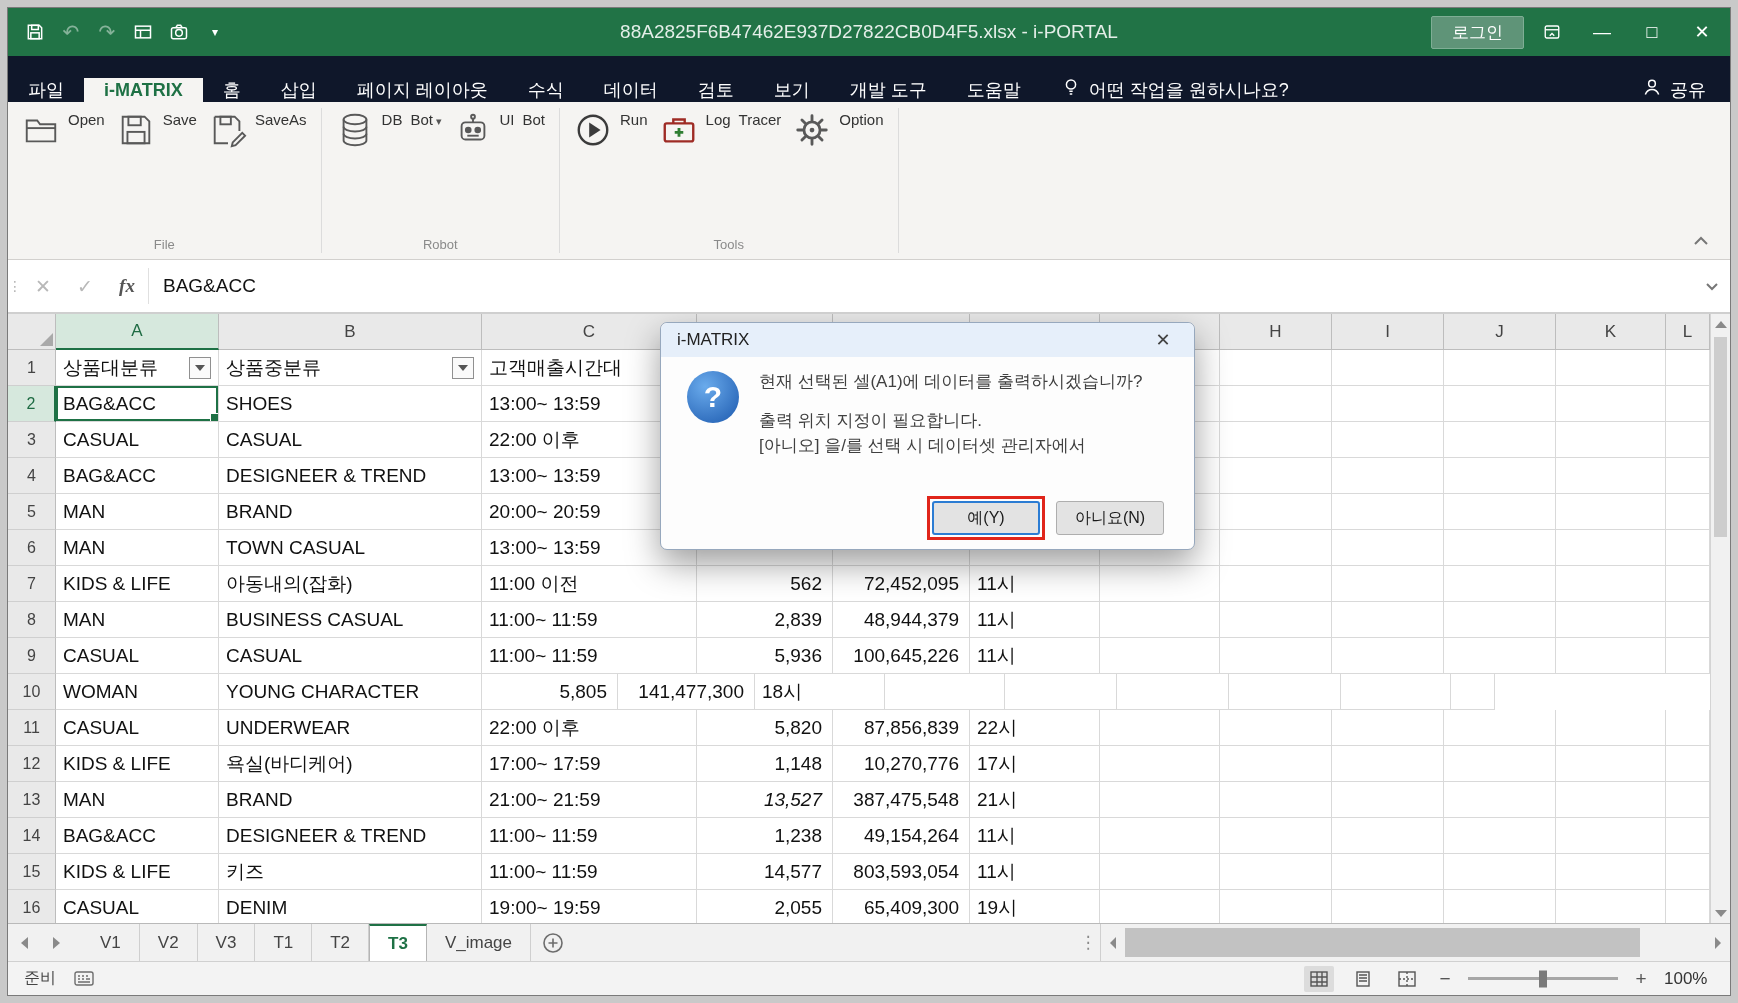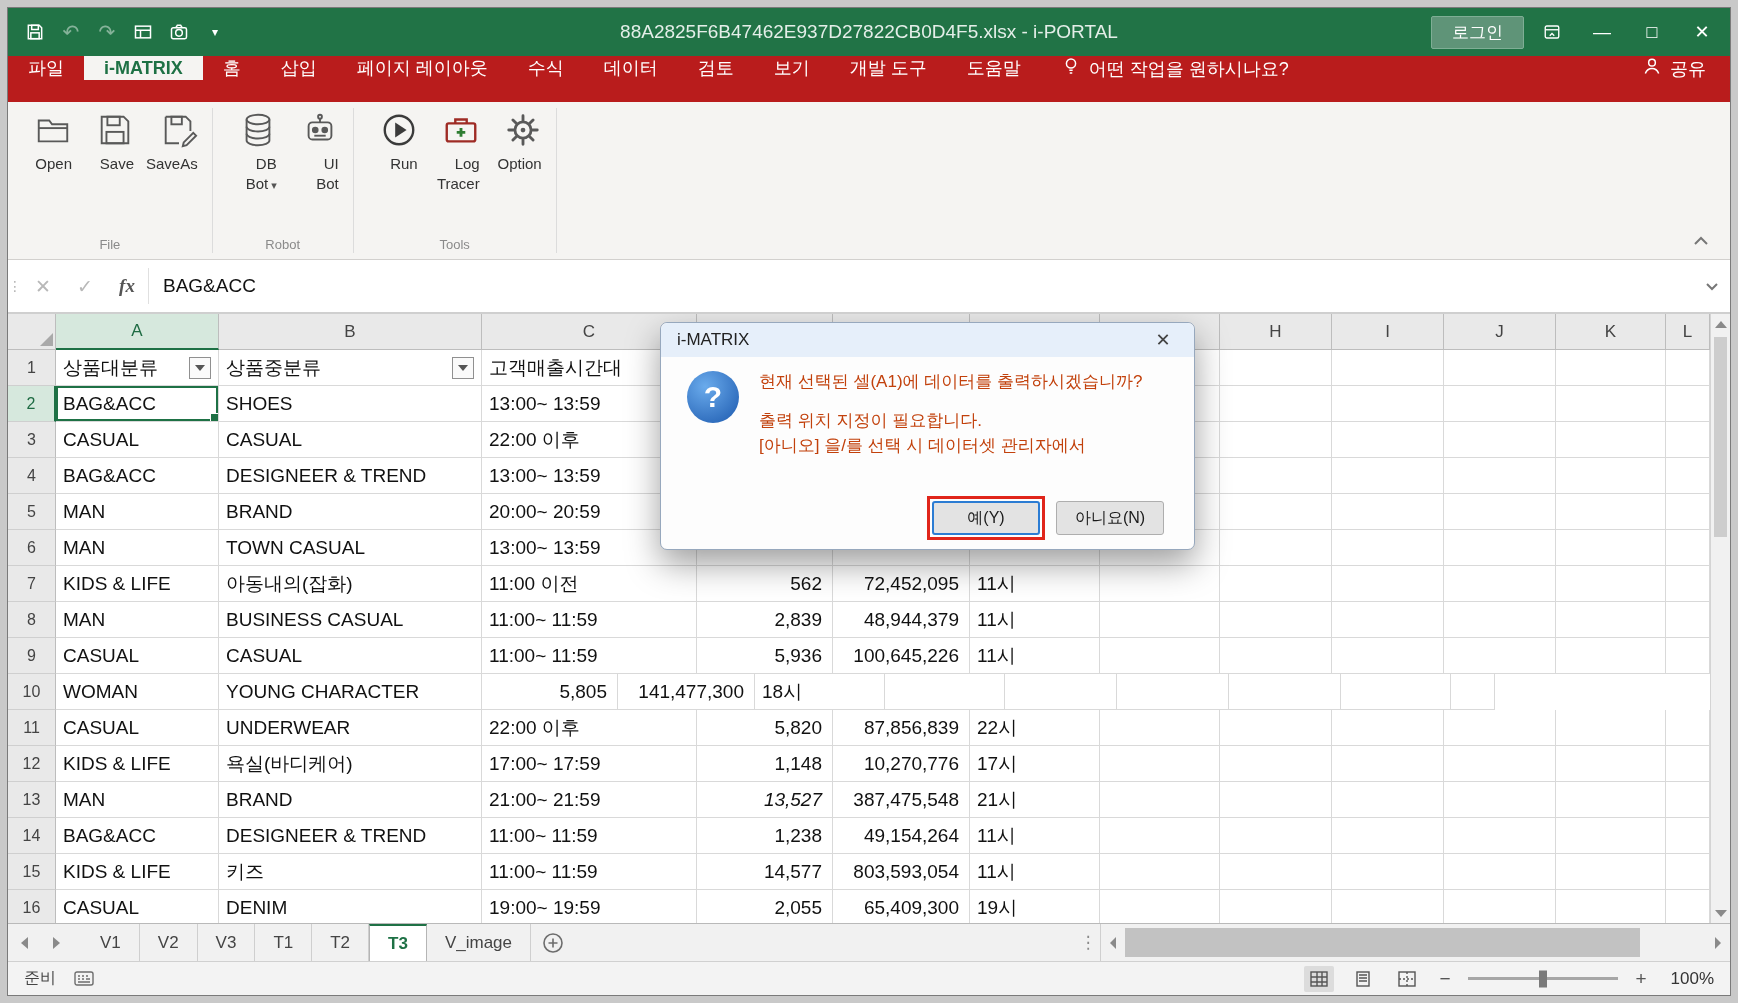--- a/index.html
+++ b/index.html
@@ -15,33 +15,33 @@
 .qglyph{font-size:20px;line-height:1}
 .dim{opacity:.45}
 .title-text{position:absolute;left:0;right:0;top:0;height:48px;display:flex;align-items:center;justify-content:center;
   font-size:19px;color:rgba(255,255,255,.88);pointer-events:none}
 .tb-right{margin-left:auto;display:flex;align-items:center;gap:6px;padding-right:6px;z-index:2}
 .login-btn{background:#5f9478;border:1px solid #7fae95;color:#fff;font-size:17px;padding:4px 20px;border-radius:2px}
 .winbtn{width:44px;height:40px;display:flex;align-items:center;justify-content:center;font-size:18px;color:#fff}
 .winbtn svg{width:20px;height:18px}
 
 
-.tabsrow{height:46px;background:#b91c1c;flex:0 0 auto;display:flex;align-items:flex-start;color:#fff}
+.tabsrow{height:46px;background:#0f172a;flex:0 0 auto;display:flex;align-items:flex-end;color:#fff}
 .rtab{display:flex;align-items:center;padding:0 20px;font-size:18px;white-space:nowrap}
 .rtab.active{background:#f5f4f2;color:#1e7145;font-weight:700}
 .searchtab{display:flex;align-items:center;gap:8px;padding:0 20px;font-size:18px;white-space:nowrap}
 .searchtab svg{width:20px;height:20px}
 .sharetab{margin-left:auto;display:flex;align-items:center;gap:8px;padding:0 24px;font-size:18px}
 .sharetab svg{width:20px;height:20px}
 
 
 .ribbon{height:158px;background:#f5f4f2;border-bottom:1px solid #d2d0ce;flex:0 0 auto;display:flex;position:relative}
 .rgroup{display:flex;flex-direction:column;padding:2px 8px 0}
 .rgroup-buttons{display:flex;flex:1;align-items:flex-start}
-.bigbtn{min-width:62px;padding:7px 6px 0;display:flex;flex-direction:column;align-items:flex-end;gap:2px}
+.bigbtn{min-width:62px;padding:7px 6px 0;display:flex;align-items:flex-start;gap:8px}
 .bigbtn svg{width:38px;height:38px}
 .lbl{font-size:15px;color:#333;line-height:18px;text-align:center;white-space:nowrap}
 .dd{font-size:11px;color:#555;margin-left:3px}
 .rgroup-label{text-align:center;font-size:13px;color:#8a8a8a;padding:2px 0 7px}
 .rsep{width:1px;background:#dcdcdc;margin:6px 0}
 .collapse-btn{position:absolute;right:16px;bottom:8px;width:26px;height:20px;display:flex;align-items:center;justify-content:center}
 
 
 .formularow{height:54px;background:#fff;border-bottom:2px solid #cfcfcf;flex:0 0 auto;display:flex;align-items:stretch}
 .namebox{width:272px;display:flex;align-items:center;padding:0 12px;font-size:19px;color:#222;border-right:1px solid #e0e0e0}
@@ -85,21 +85,21 @@
 .t-right{width:0;height:0;border-top:6px solid transparent;border-bottom:6px solid transparent;border-left:7px solid #8a8a8a}
 
 
 .dialog{position:absolute;left:652px;top:8px;width:535px;height:228px;background:#fdfdfd;border:1px solid #97a8bd;
   border-radius:7px;box-shadow:0 14px 34px rgba(0,0,0,.38);display:flex;flex-direction:column;z-index:50}
 .dlg-title{height:34px;flex:0 0 34px;background:#e6effa;border-radius:7px 7px 0 0;display:flex;align-items:center;padding:0 16px;font-size:17px;color:#222}
 .dlg-close{margin-left:auto;font-size:18px;color:#444;width:30px;text-align:center}
 .dlg-body{flex:1;display:flex;padding:12px 22px 0 26px;gap:20px}
 .qicon{width:52px;height:52px;flex:0 0 52px;border-radius:50%;background:radial-gradient(circle at 35% 30%,#6aabec,#1c59ae);
   color:#fff;font-size:30px;font-weight:700;display:flex;align-items:center;justify-content:center;margin-top:2px}
-.dlg-text{font-size:17px;color:#c2410c;line-height:25px;white-space:nowrap}
+.dlg-text{font-size:17px;color:#404040;line-height:25px;white-space:nowrap}
 .dlg-l1{margin-bottom:14px}
 .dlg-buttons{flex:0 0 auto;display:flex;justify-content:flex-end;gap:16px;padding:0 30px 14px}
 .dlg-btn{width:108px;height:34px;background:#e3e3e3;border:1px solid #aeaeae;border-radius:3px;
   font-size:16px;color:#1a1a1a;display:flex;align-items:center;justify-content:center}
 .dlg-btn.primary{border:2px solid #2b7cd3;position:relative}
 .annotation{position:absolute;inset:-7px;border:3px solid #e0251a;pointer-events:none}
 
 
 .sheetrow{height:38px;flex:0 0 auto;background:#f1f1f1;border-top:1px solid #b9b9b9;display:flex;align-items:stretch}
 .tabnav{width:32px;display:flex;align-items:center;justify-content:center}
@@ -117,21 +117,21 @@
 
 
 .statusbar{height:34px;flex:0 0 auto;background:#f3f3f3;border-top:1px solid #d0d0d0;display:flex;align-items:center;padding:0 16px;font-size:16px;color:#444}
 .sb-icon{margin-left:18px;display:flex;align-items:center}
 .sb-right{margin-left:auto;display:flex;align-items:center;gap:14px}
 .viewbtn{width:30px;height:26px;display:flex;align-items:center;justify-content:center;border-radius:2px}
 .viewbtn.pressed{background:#dcdcdc}
 .zoomglyph{font-size:19px;color:#555;width:18px;text-align:center}
 .zoomtrack{width:150px;height:3px;background:#a6a6a6;position:relative}
 .zoomthumb{position:absolute;left:50%;top:50%;transform:translate(-50%,-50%);width:8px;height:17px;background:#7a7a7a}
-.zoomlabel{font-size:17px;color:#333;min-width:50px;text-align:right}
+.zoomlabel{font-size:17px;color:#333;min-width:50px;text-align:left}
 </style>
 </head>
 <body>
 
 <div class="window">
 
   <div class="titlebar">
     <div class="qa">
       <span class="qbtn">
         <svg viewBox="0 0 24 24" fill="none" stroke="#fff" stroke-width="1.8">

